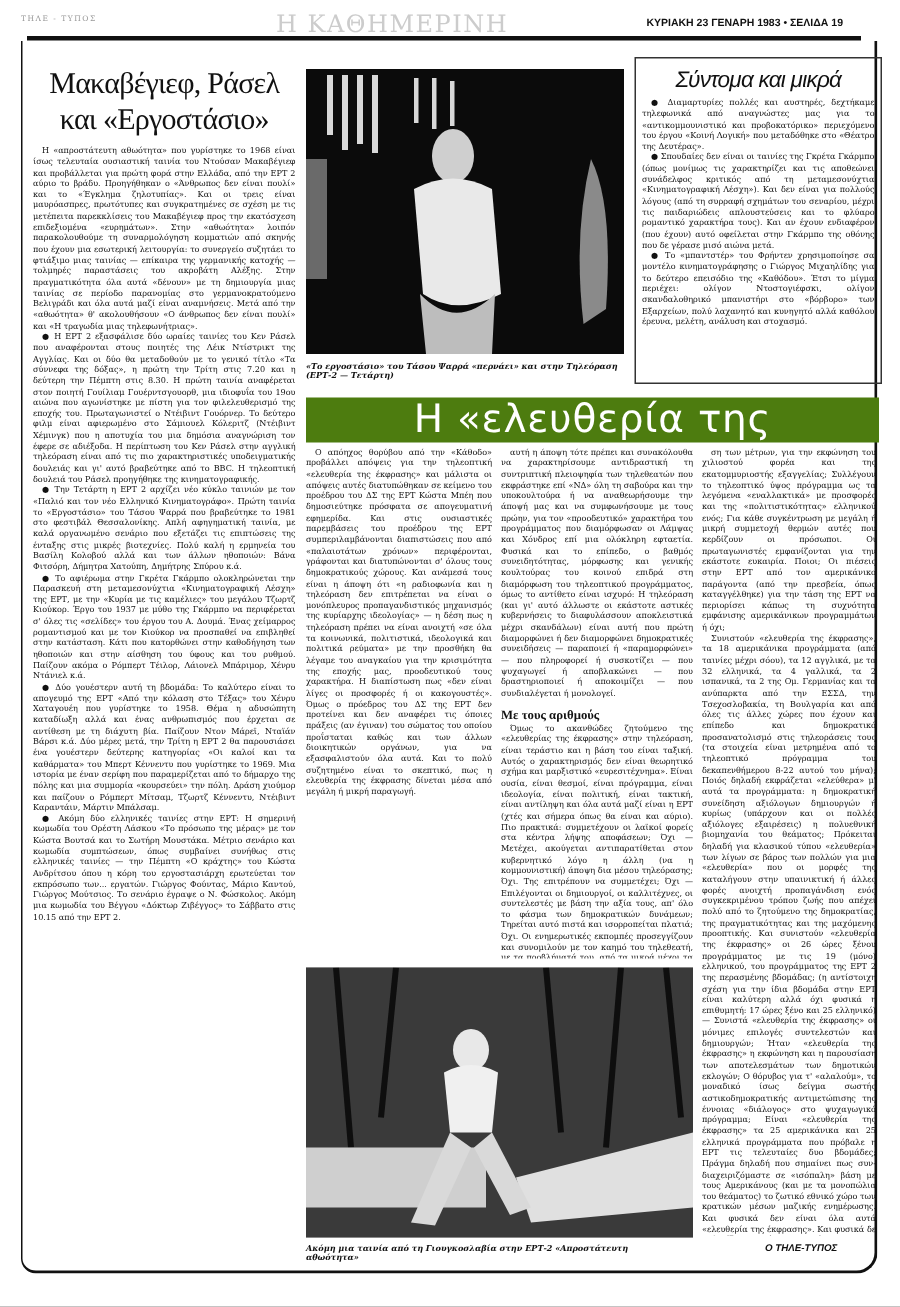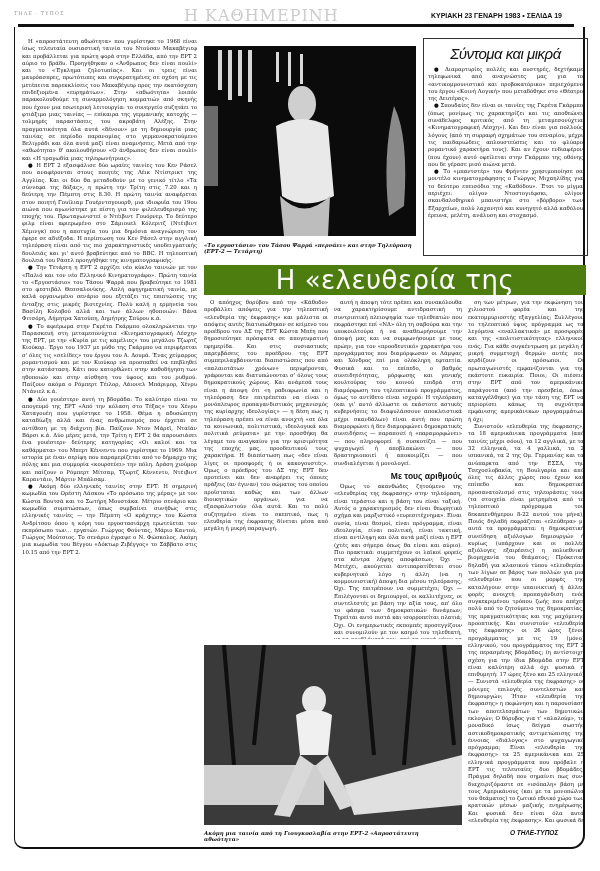--- a/index.html
+++ b/index.html
@@ -24,38 +24,39 @@
   .caption-top { position:absolute; left:204px; top:242px; width:220px; font-size:5.4px; font-style:italic; font-weight:bold; }
 
   
   .brief-box { position:absolute; left:423px; top:38px; width:165px; height:218px; border:1px solid #333; padding:0 4px; box-sizing:border-box; }
   .brief-title { font-family:"Liberation Sans", sans-serif; font-style:italic; font-weight:normal; font-size:15px; text-align:center; margin:6px 0 4px; letter-spacing:-0.5px; }
 
   
   .headline { position:absolute; left:204px; top:265px; width:382px; height:30px; background:#4d7c0f; color:#fff; font-family:"DejaVu Sans", sans-serif; font-size:26px; line-height:30px; text-align:center; letter-spacing:0.5px; }
 
   .col { position:absolute; font-size:5.4px; line-height:7.3px; text-align:justify; }
-  .subhead { font-family:Liberation Sans, sans-serif; font-weight:bold; font-size:8.5px; text-align:right; margin:6px 0 3px; }
+  .subhead { font-family:Liberation Serif, serif; font-weight:bold; font-size:8.5px; text-align:left; margin:6px 0 3px; }
 
   .photo-bottom { position:absolute; left:204px; top:645px; width:197px; height:180px; background:#2a2a2a; overflow:hidden; }
   .caption-bottom { position:absolute; left:204px; top:830px; width:250px; font-size:5.4px; font-style:italic; font-weight:bold; }
   .signature { position:absolute; left:510px; top:829px; font-family:"Liberation Sans", sans-serif; font-size:6.5px; font-weight:bold; font-style:italic; }
 </style>
 </head>
 <body>
 
 <div class="masthead">
   <span class="left">ΤΗΛΕ - ΤΥΠΟΣ</span>
   <span class="logo">Η ΚΑΘΗΜΕΡΙΝΗ</span>
   <span class="date">ΚΥΡΙΑΚΗ 23 ΓΕΝΑΡΗ 1983 • ΣΕΛΙΔΑ 19</span>
 </div>
 <div class="rule-top"></div>
 <div class="frame"></div>
 
 <div class="col-left">
+  <div class="article-title">Μακαβέγιεφ, Ράσελ και «Εργοστάσιο»</div>
   <div class="body-text">
     <p>Η «απροστάτευτη αθωότητα» που γυρίστηκε το 1968 είναι ίσως τελευταία ουσιαστική ταινία του Ντούσαν Μακαβέγιεφ και προβάλλεται για πρώτη φορά στην Ελλάδα, από την ΕΡΤ 2 αύριο το βράδυ. Προηγήθηκαν ο «Άνθρωπος δεν είναι πουλί» και το «Έγκλημα ζηλοτυπίας». Και οι τρεις είναι μαυρόασπρες, πρωτότυπες και συγκρατημένες σε σχέση με τις μετέπειτα παρεκκλίσεις του Μακαβέγιεφ προς την εκατόσχεση επιδεξιομένα «ευρημάτων». Στην «αθωότητα» λοιπόν παρακολουθούμε τη συναρμολόγηση κομματιών από σκηνής που έχουν μια εσωτερική λειτουργία: το συνεργείο συζητάει το φτιάξιμο μιας ταινίας — επίκαιρα της γερμανικής κατοχής — τολμηρές παραστάσεις του ακροβάτη Αλέξης. Στην πραγματικότητα όλα αυτά «δένουν» με τη δημιουργία μιας ταινίας σε περίοδο παρανομίας στο γερμανοκρατούμενο Βελιγράδι και όλα αυτά μαζί είναι αναμνήσεις. Μετά από την «αθωότητα» θ' ακολουθήσουν «Ο άνθρωπος δεν είναι πουλί» και «Η τραγωδία μιας τηλεφωνήτριας».</p>
     <p class="bullet">Η ΕΡΤ 2 εξασφάλισε δύο ωραίες ταινίες του Κεν Ράσελ που αναφέρονται στους ποιητές της Λέικ Ντίστρικτ της Αγγλίας. Και οι δύο θα μεταδοθούν με το γενικό τίτλο «Τα σύννεφα της δόξας», η πρώτη την Τρίτη στις 7.20 και η δεύτερη την Πέμπτη στις 8.30. Η πρώτη ταινία αναφέρεται στον ποιητή Γουίλιαμ Γουέρντσγουορθ, μια ιδιοφυΐα του 19ου αιώνα που αγωνίστηκε με πίστη για τον φιλελευθερισμό της εποχής του. Πρωταγωνιστεί ο Ντέιβιντ Γουόρνερ. Το δεύτερο φιλμ είναι αφιερωμένο στο Σάμιουελ Κόλεριτζ (Ντέιβιντ Χέμινγκ) που η αποτυχία του μια δημόσια αναγνώριση τον έφερε σε αδιέξοδα. Η περίπτωση του Κεν Ράσελ στην αγγλική τηλεόραση είναι από τις πιο χαρακτηριστικές υποδειγματικής δουλειάς και γι' αυτό βραβεύτηκε από το BBC. Η τηλεοπτική δουλειά του Ράσελ προηγήθηκε της κινηματογραφικής.</p>
     <p class="bullet">Την Τετάρτη η ΕΡΤ 2 αρχίζει νέο κύκλο ταινιών με τον «Παλιό και τον νέο Ελληνικό Κινηματογράφο». Πρώτη ταινία το «Εργοστάσιο» του Τάσου Ψαρρά που βραβεύτηκε το 1981 στο φεστιβάλ Θεσσαλονίκης. Απλή αφηγηματική ταινία, με καλά οργανωμένο σενάριο που εξετάζει τις επιπτώσεις της ένταξης στις μικρές βιοτεχνίες. Πολύ καλή η ερμηνεία του Βασίλη Κολοβού αλλά και των άλλων ηθοποιών: Βάνα Φιτσόρη, Δήμητρα Χατούπη, Δημήτρης Σπύρου κ.ά.</p>
     <p class="bullet">Το αφιέρωμα στην Γκρέτα Γκάρμπο ολοκληρώνεται την Παρασκευή στη μεταμεσονύχτια «Κινηματογραφική Λέσχη» της ΕΡΤ, με την «Κυρία με τις καμέλιες» του μεγάλου Τζωρτζ Κιούκορ. Έργο του 1937 με μύθο της Γκάρμπο να περιφέρεται σ' όλες τις «σελίδες» του έργου του Α. Δουμά. Ένας χείμαρρος ρομαντισμού και με τον Κιούκορ να προσπαθεί να επιβληθεί στην κατάσταση. Κάτι που κατορθώνει στην καθοδήγηση των ηθοποιών και στην αίσθηση του ύφους και του ρυθμού. Παίζουν ακόμα ο Ρόμπερτ Τέιλορ, Λάιονελ Μπάριμορ, Χένρυ Ντάνιελ κ.ά.</p>
     <p class="bullet">Δύο γουέστερν αυτή τη βδομάδα: Το καλύτερο είναι το απογευμό της ΕΡΤ «Από την κόλαση στο Τέξας» του Χένρυ Χαταγουέη που γυρίστηκε το 1958. Θέμα η αδυσώπητη καταδίωξη αλλά και ένας ανθρωπισμός που έρχεται σε αντίθεση με τη διάχυτη βία. Παίζουν Ντον Μάρεϊ, Νταϊάν Βάρσι κ.ά. Δύο μέρες μετά, την Τρίτη η ΕΡΤ 2 θα παρουσιάσει ένα γουέστερν δεύτερης κατηγορίας «Οι καλοί και τα καθάρματα» του Μπερτ Κέννεντυ που γυρίστηκε το 1969. Μια ιστορία με έναν σερίφη που παραμερίζεται από το δήμαρχο της πόλης και μια συμμορία «κουρσεύει» την πόλη. Δράση χιούμορ και παίζουν ο Ρόμπερτ Μίτσαμ, Τζωρτζ Κέννεντυ, Ντέιβιντ Καραντάιν, Μάρτιν Μπάλσαμ.</p>
     <p class="bullet">Ακόμη δύο ελληνικές ταινίες στην ΕΡΤ: Η σημερινή κωμωδία του Ορέστη Λάσκου «Το πρόσωπο της μέρας» με τον Κώστα Βουτσά και το Σωτήρη Μουστάκα. Μέτριο σενάριο και κωμωδία συμπτώσεων, όπως συμβαίνει συνήθως στις ελληνικές ταινίες — την Πέμπτη «Ο κράχτης» του Κώστα Ανδρίτσου όπου η κόρη του εργοστασιάρχη ερωτεύεται τον εκπρόσωπο των... εργατών. Γιώργος Φούντας, Μάριο Καντού, Γιώργος Μούτσιος. Το σενάριο έγραψε ο Ν. Φώσκολος. Ακόμη μια κωμωδία του Βέγγου «Δόκτωρ Ζιβέγγος» το Σάββατο στις 10.15 από την ΕΡΤ 2.</p>
   </div>
 </div>
 

